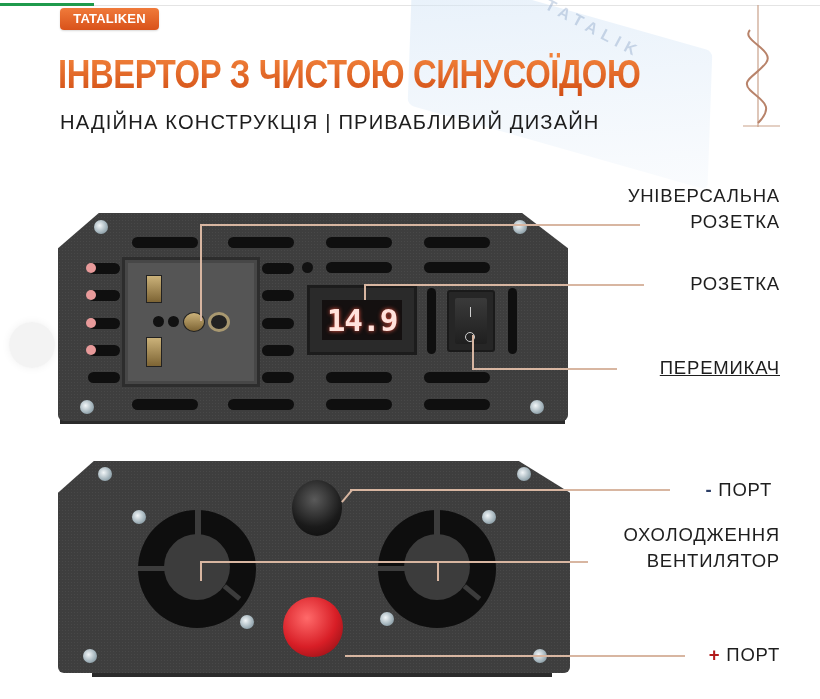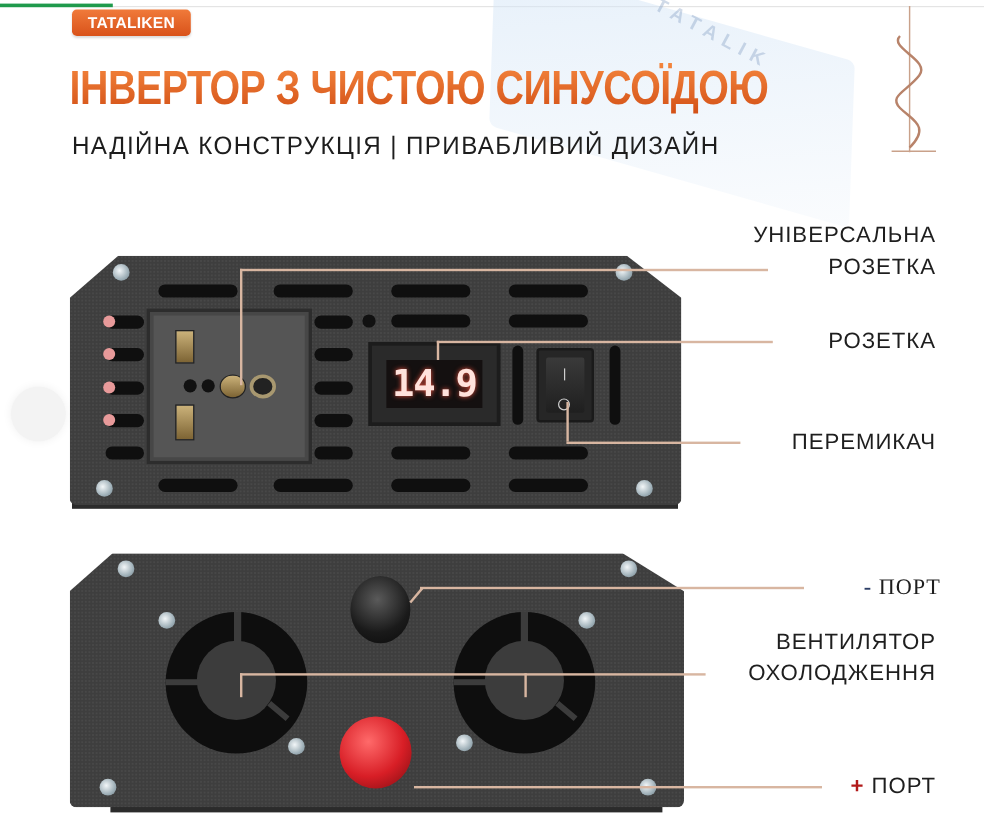--- a/index.html
+++ b/index.html
@@ -173,21 +173,21 @@
 <div class="line" style="left:364px;top:284px;width:1.5px;height:16px;"></div>
 <div class="line" style="left:364px;top:284px;width:280px;height:1.5px;"></div>
 <div class="line" style="left:472px;top:335px;width:1.5px;height:33px;"></div>
 <div class="line" style="left:472px;top:368px;width:145px;height:1.5px;"></div>
 
 <div class="label" style="right:40px;top:183px;">
   <div>УНІВЕРСАЛЬНА</div>
   <div>РОЗЕТКА</div>
 </div>
 <div class="label" style="right:40px;top:271px;">РОЗЕТКА</div>
-<div class="label" style="right:40px;top:355px;">ПЕРЕМИКАЧ</div>
+<div class="label" style="right:40px;top:355px;text-decoration:underline;">ПЕРЕМИКАЧ</div>
 
 <div class="panel-bot-lip"></div>
 <div class="panel panel-bot"></div>
 
 <div class="screw" style="left:98px;top:467px;"></div>
 <div class="screw" style="left:517px;top:467px;"></div>
 <div class="screw" style="left:83px;top:649px;"></div>
 <div class="screw" style="left:533px;top:649px;"></div>
 
 <div class="fan" style="left:138px;top:510px;"></div>
@@ -209,24 +209,24 @@
 <div class="knob-black"></div>
 <div class="knob-red"></div>
 
 <div class="line" style="left:350px;top:489px;width:320px;height:1.5px;"></div>
 <div class="line" style="left:336px;top:489px;width:16px;height:1.5px;transform:rotate(-50deg);transform-origin:right center;"></div>
 <div class="line" style="left:200px;top:561px;width:1.5px;height:20px;"></div>
 <div class="line" style="left:200px;top:561px;width:388px;height:1.5px;"></div>
 <div class="line" style="left:437px;top:561px;width:1.5px;height:20px;"></div>
 <div class="line" style="left:345px;top:655px;width:340px;height:1.5px;"></div>
 
-<div class="label" style="right:36px;top:477px;font-family:Liberation Serif, serif;">
+<div class="label" style="right:48px;top:477px;">
   <span class="sign-minus">-</span>
   <span>ПОРТ</span>
 </div>
 <div class="label" style="right:40px;top:522px;">
+  <div>ОХОЛОДЖЕННЯ</div>
   <div>ВЕНТИЛЯТОР</div>
-  <div>ОХОЛОДЖЕННЯ</div>
 </div>
 <div class="label" style="right:40px;top:642px;">
   <span class="sign-plus">+</span>
   <span>ПОРТ</span>
 </div>
 
 </body></html>

